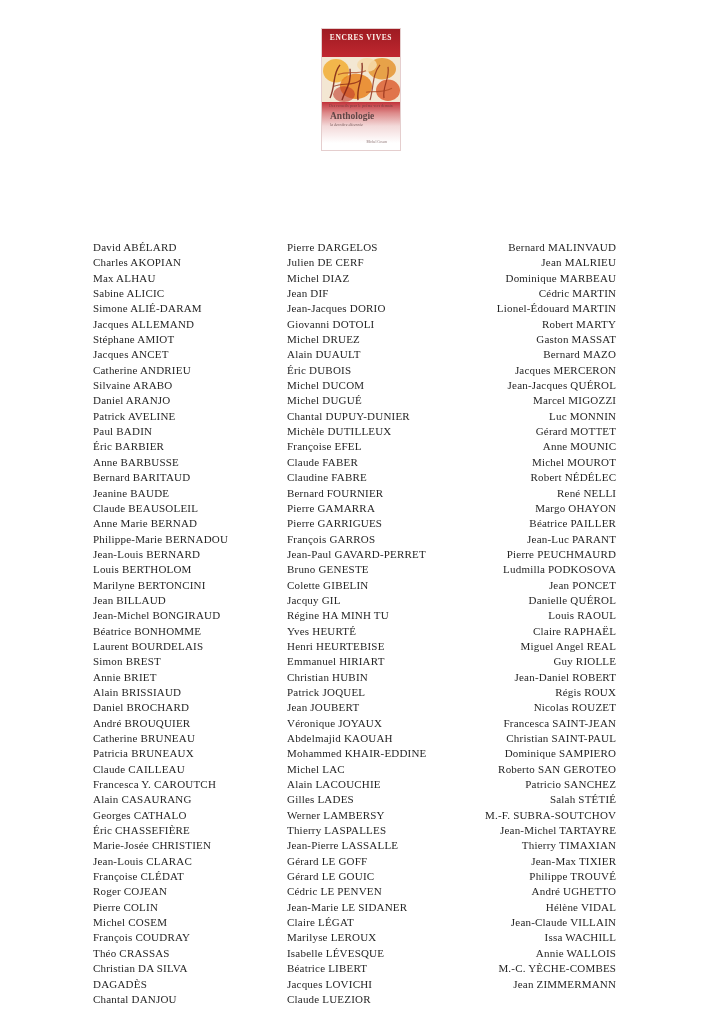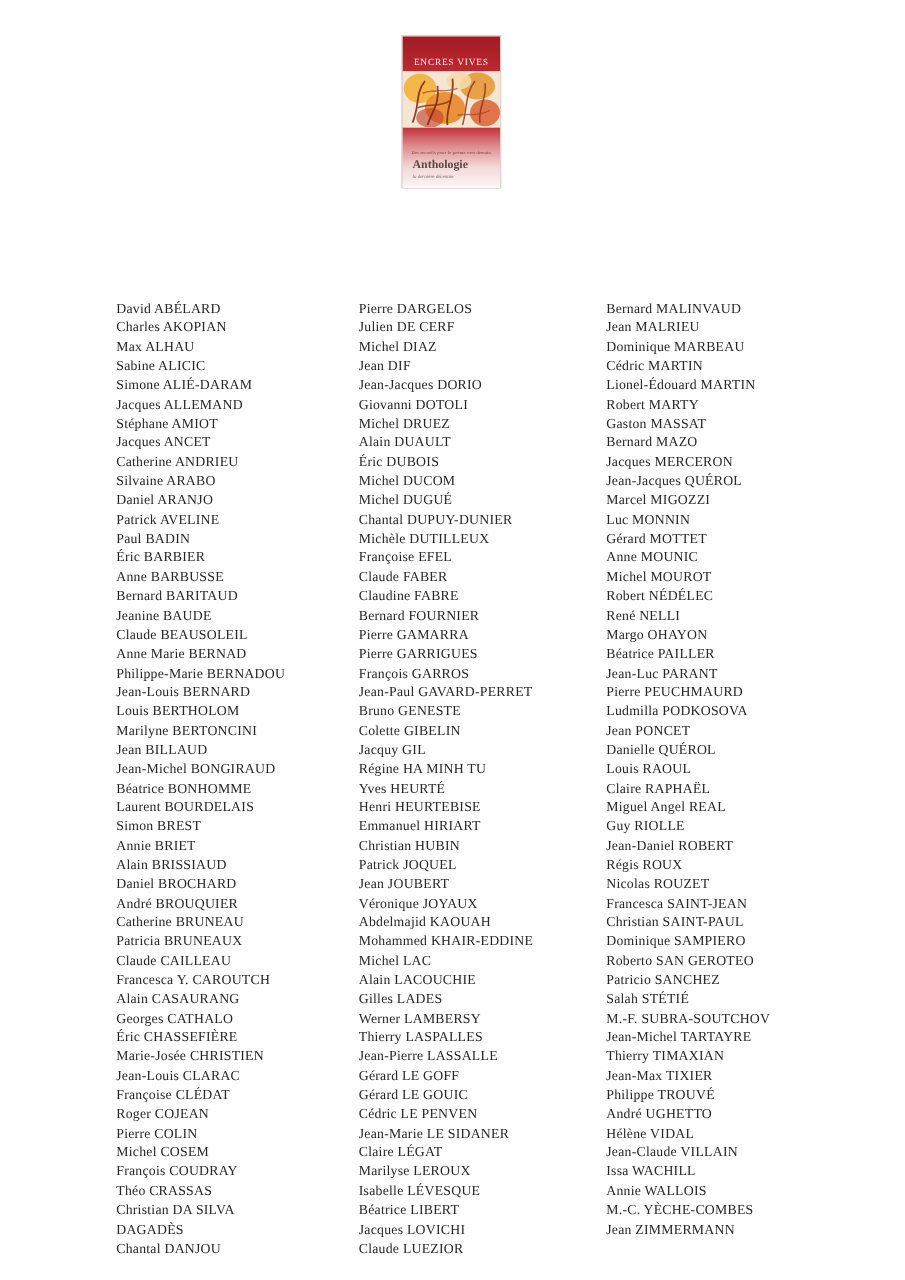--- a/index.html
+++ b/index.html
@@ -18,29 +18,29 @@
     width:78px;height:121px;
     box-shadow:0 0 0 1px rgba(150,60,60,.25);
     overflow:hidden;
   }
   .cover-band{
     height:28px;
     background:linear-gradient(#9e1b22,#c02730);
     display:flex;align-items:flex-end;justify-content:center;
   }
   .cover-masthead{
-    color:#fdf6ee;font-weight:normal;font-size:7.5px;
-    letter-spacing:.6px;line-height:1;padding-bottom:4px;
+    color:#fdf6ee;font-weight:bold;font-size:7.5px;
+    letter-spacing:.6px;line-height:1;padding-bottom:16px;
     white-space:nowrap;
   }
   .cover-art{display:block;width:78px;height:45px;}
   .cover-bottom{
     height:48px;
     background:linear-gradient(#c2323a 0%,#dd8a8a 22%,#f3d9d9 48%,#ffffff 82%);
-    padding-top:18px;
+    padding-top:2px;
   }
   .cover-tagline{
     font-size:3.5px;color:#6e3a3a;text-align:center;
     letter-spacing:.2px;line-height:1.2;white-space:nowrap;
   }
   .cover-title{
     font-size:9.5px;font-weight:bold;color:#5f4545;
     padding-left:8px;margin-top:4px;line-height:1;
   }
   .cover-subtitle{
@@ -62,21 +62,21 @@
 
   
   .col{
     position:absolute;top:240px;
     font-size:11px;line-height:15.35px;
     color:#262626;letter-spacing:.2px;
     white-space:nowrap;
   }
   .col-1{left:93px;}
   .col-2{left:287px;}
-  .col-3{left:485px;}
+  .col-3{left:485px;text-align:right;}
 </style>
 </head>
 <body>
 
 <div class="page">
 
   <div class="cover">
     <div class="cover-band">
       <div class="cover-masthead">ENCRES VIVES</div>
     </div>

